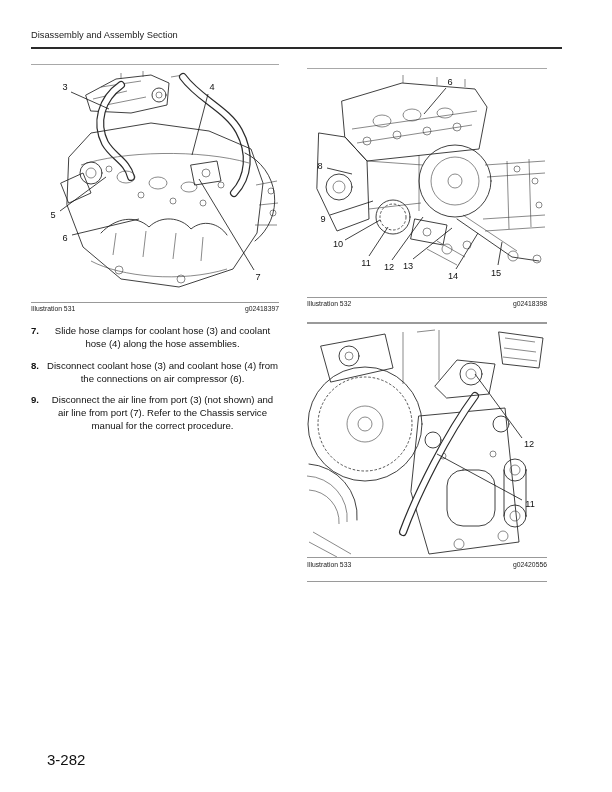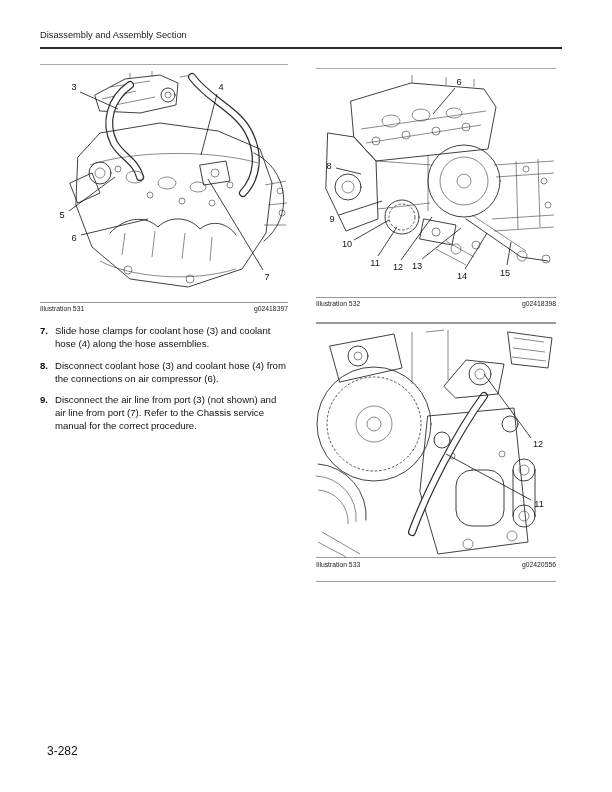--- a/index.html
+++ b/index.html
@@ -1,41 +1,41 @@
 <!DOCTYPE html>
 <html><head>
 <meta charset="utf-8">
 <style>
   html,body{margin:0;padding:0;background:#ffffff;}
   body{width:612px;height:792px;font-family:"Liberation Sans",sans-serif;color:#1a1a1a;}
-  .page{position:relative;width:612px;height:792px;box-sizing:border-box;padding:30px 50px 0 40px;overflow:hidden;}
+  .page{position:relative;width:612px;height:792px;box-sizing:border-box;padding:30px 50px 0 31px;overflow:hidden;}
   .hdr-text{font-size:9.3px;color:#222;}
   .hdr-rule{height:1.6px;background:#2a2a2a;margin-top:7px;}
   .columns{display:flex;gap:28px;margin-top:15px;}
   .col-left{width:248px;flex:none;}
   .col-right{width:240px;flex:none;}
   figure{margin:0;padding:0;}
   .fig-top-rule{border-top:1px solid #a8a8a8;height:0;}
   .fig-top-rule.thick{border-top:2px solid #9a9a9a;}
   .art{display:block;width:100%;height:auto;background:#fff;}
   .art *{vector-effect:non-scaling-stroke;}
   .ln{fill:none;stroke:#2b2b2b;stroke-width:0.9;stroke-linejoin:round;stroke-linecap:round;}
   .ln-thin{fill:none;stroke:#3a3a3a;stroke-width:0.6;stroke-linejoin:round;}
   .tube-o{fill:none;stroke:#2b2b2b;stroke-width:8;stroke-linecap:round;}
   .tube-i{fill:none;stroke:#ffffff;stroke-width:5.6;stroke-linecap:round;}
   .dash{fill:none;stroke:#2b2b2b;stroke-width:0.8;stroke-dasharray:2.6 1.8;}
   .cap-rule{border-top:1px solid #999;height:0;}
   figcaption{display:flex;justify-content:space-between;align-items:baseline;font-size:6.8px;color:#222;padding-top:2.5px;}
   .steps{list-style:none;margin:13px 0 0 0;padding:0;font-size:9.6px;line-height:1.34;color:#111;}
   .steps li{display:flex;margin-bottom:9px;}
   .steps .num{font-weight:bold;width:15px;flex:none;}
-  .steps .txt{flex:1;}
+  .steps .txt{flex:1;text-align:center;}
   .fig-gap{height:15px;}
   .end-rule{border-top:1px solid #9a9a9a;height:0;margin-top:13px;}
-  .page-footer{position:absolute;left:47px;bottom:34px;font-size:12px;color:#111;}
+  .page-footer{position:absolute;left:47px;bottom:24px;font-size:15px;color:#111;}
   .callouts line{stroke:#111;stroke-width:0.8;}
   .callouts text{font-family:"Liberation Sans",sans-serif;font-size:9.2px;fill:#111;text-anchor:middle;dominant-baseline:central;}
 </style>
 </head>
 <body>
 
 <div class="page">
 
   <div class="hdr-text">Disassembly and Assembly Section</div>
   <div class="hdr-rule"></div>

